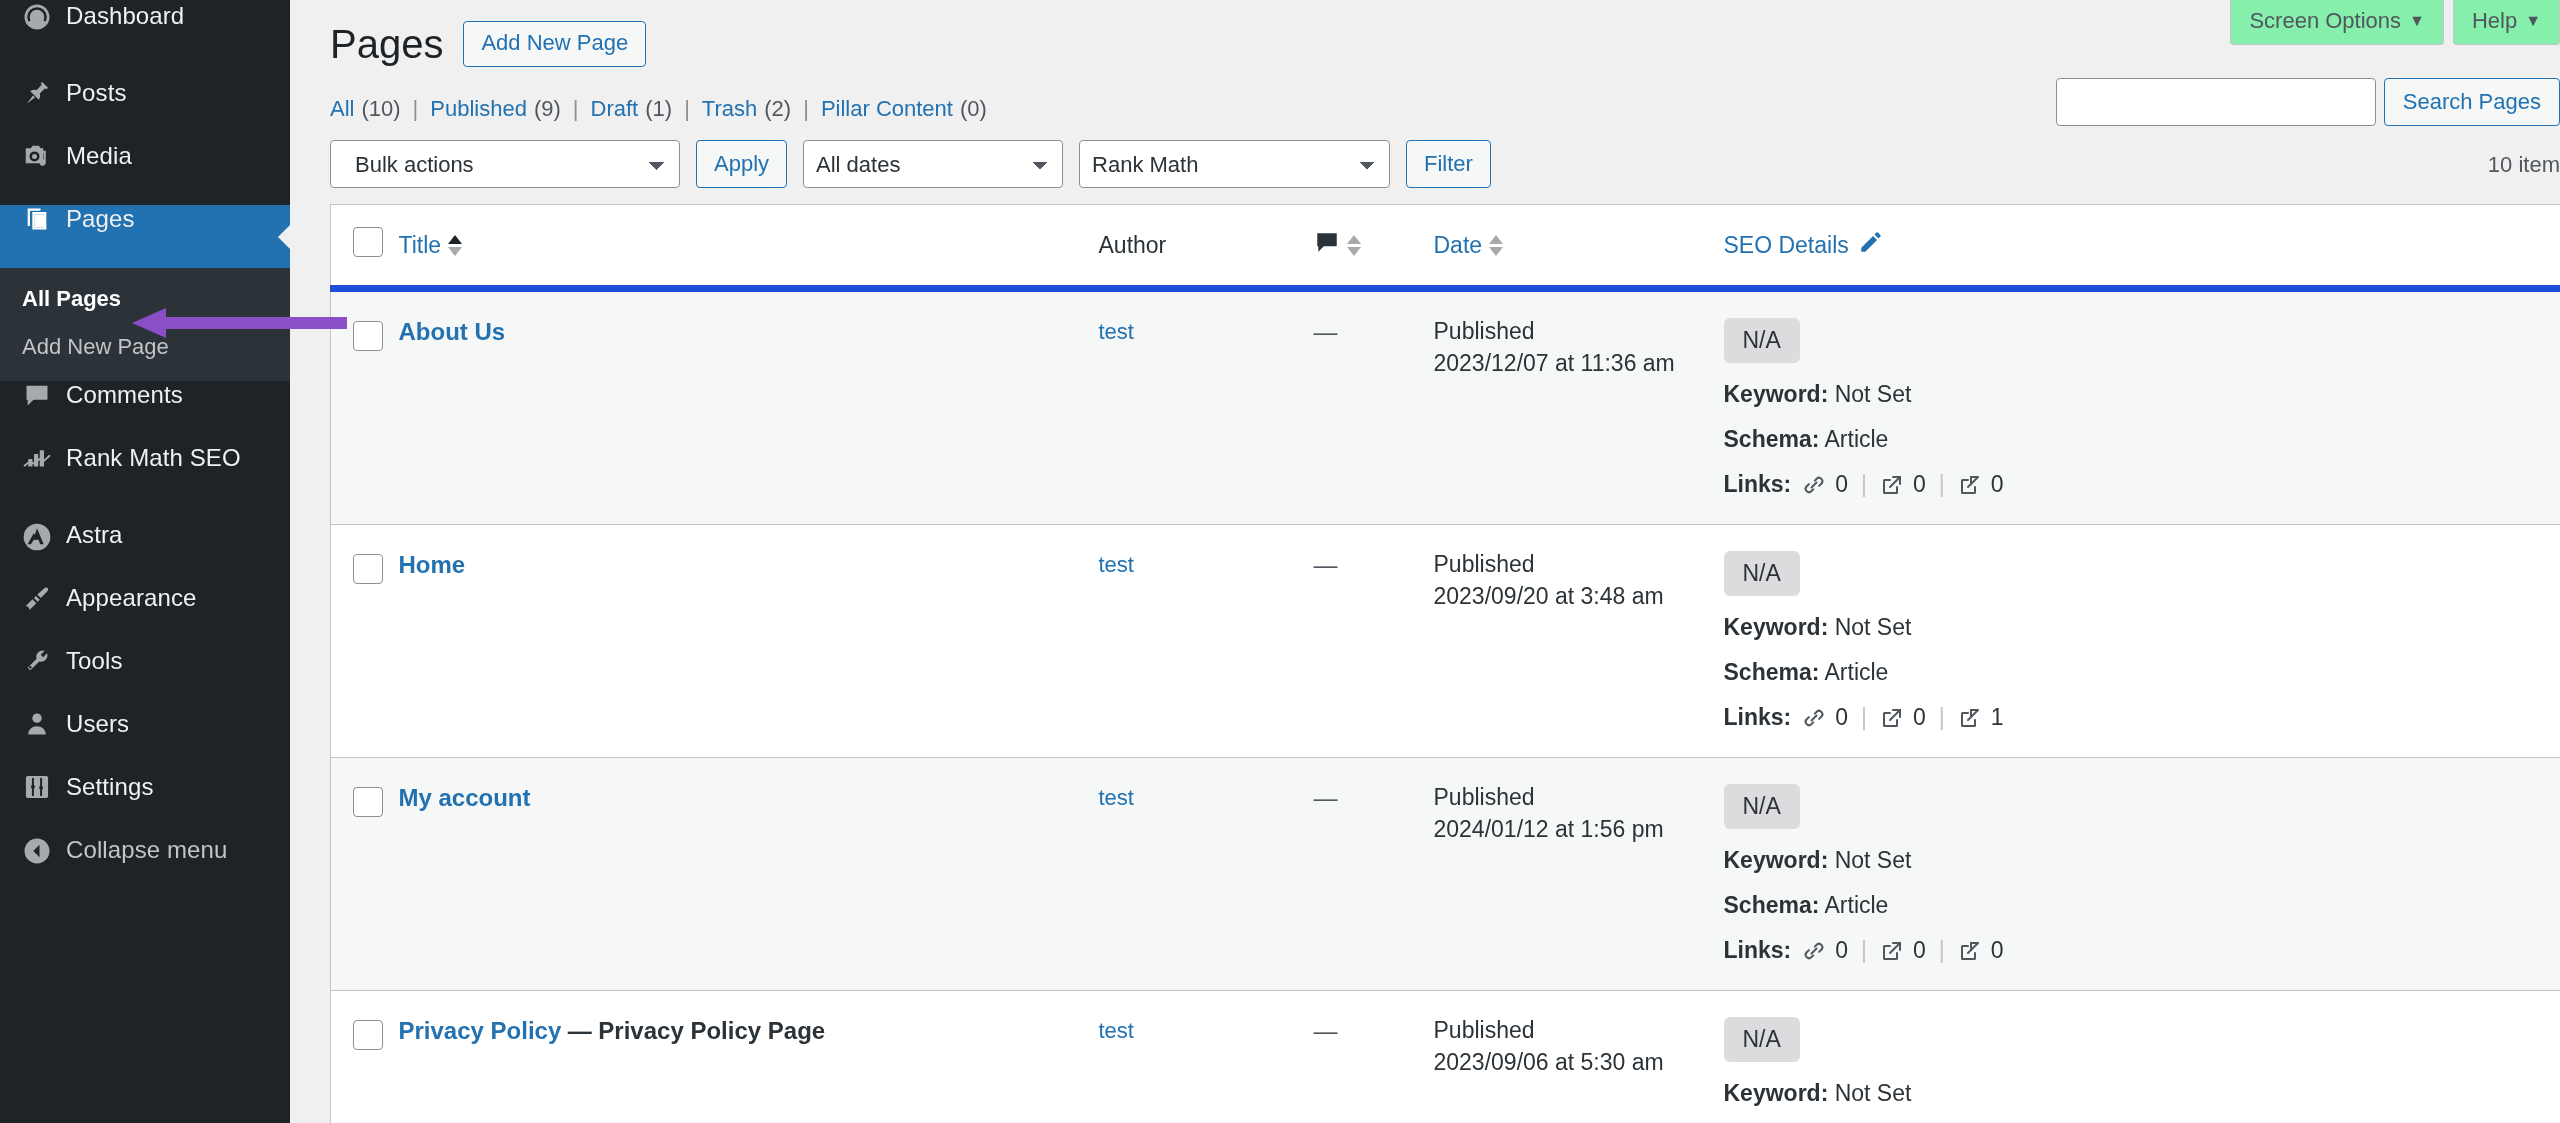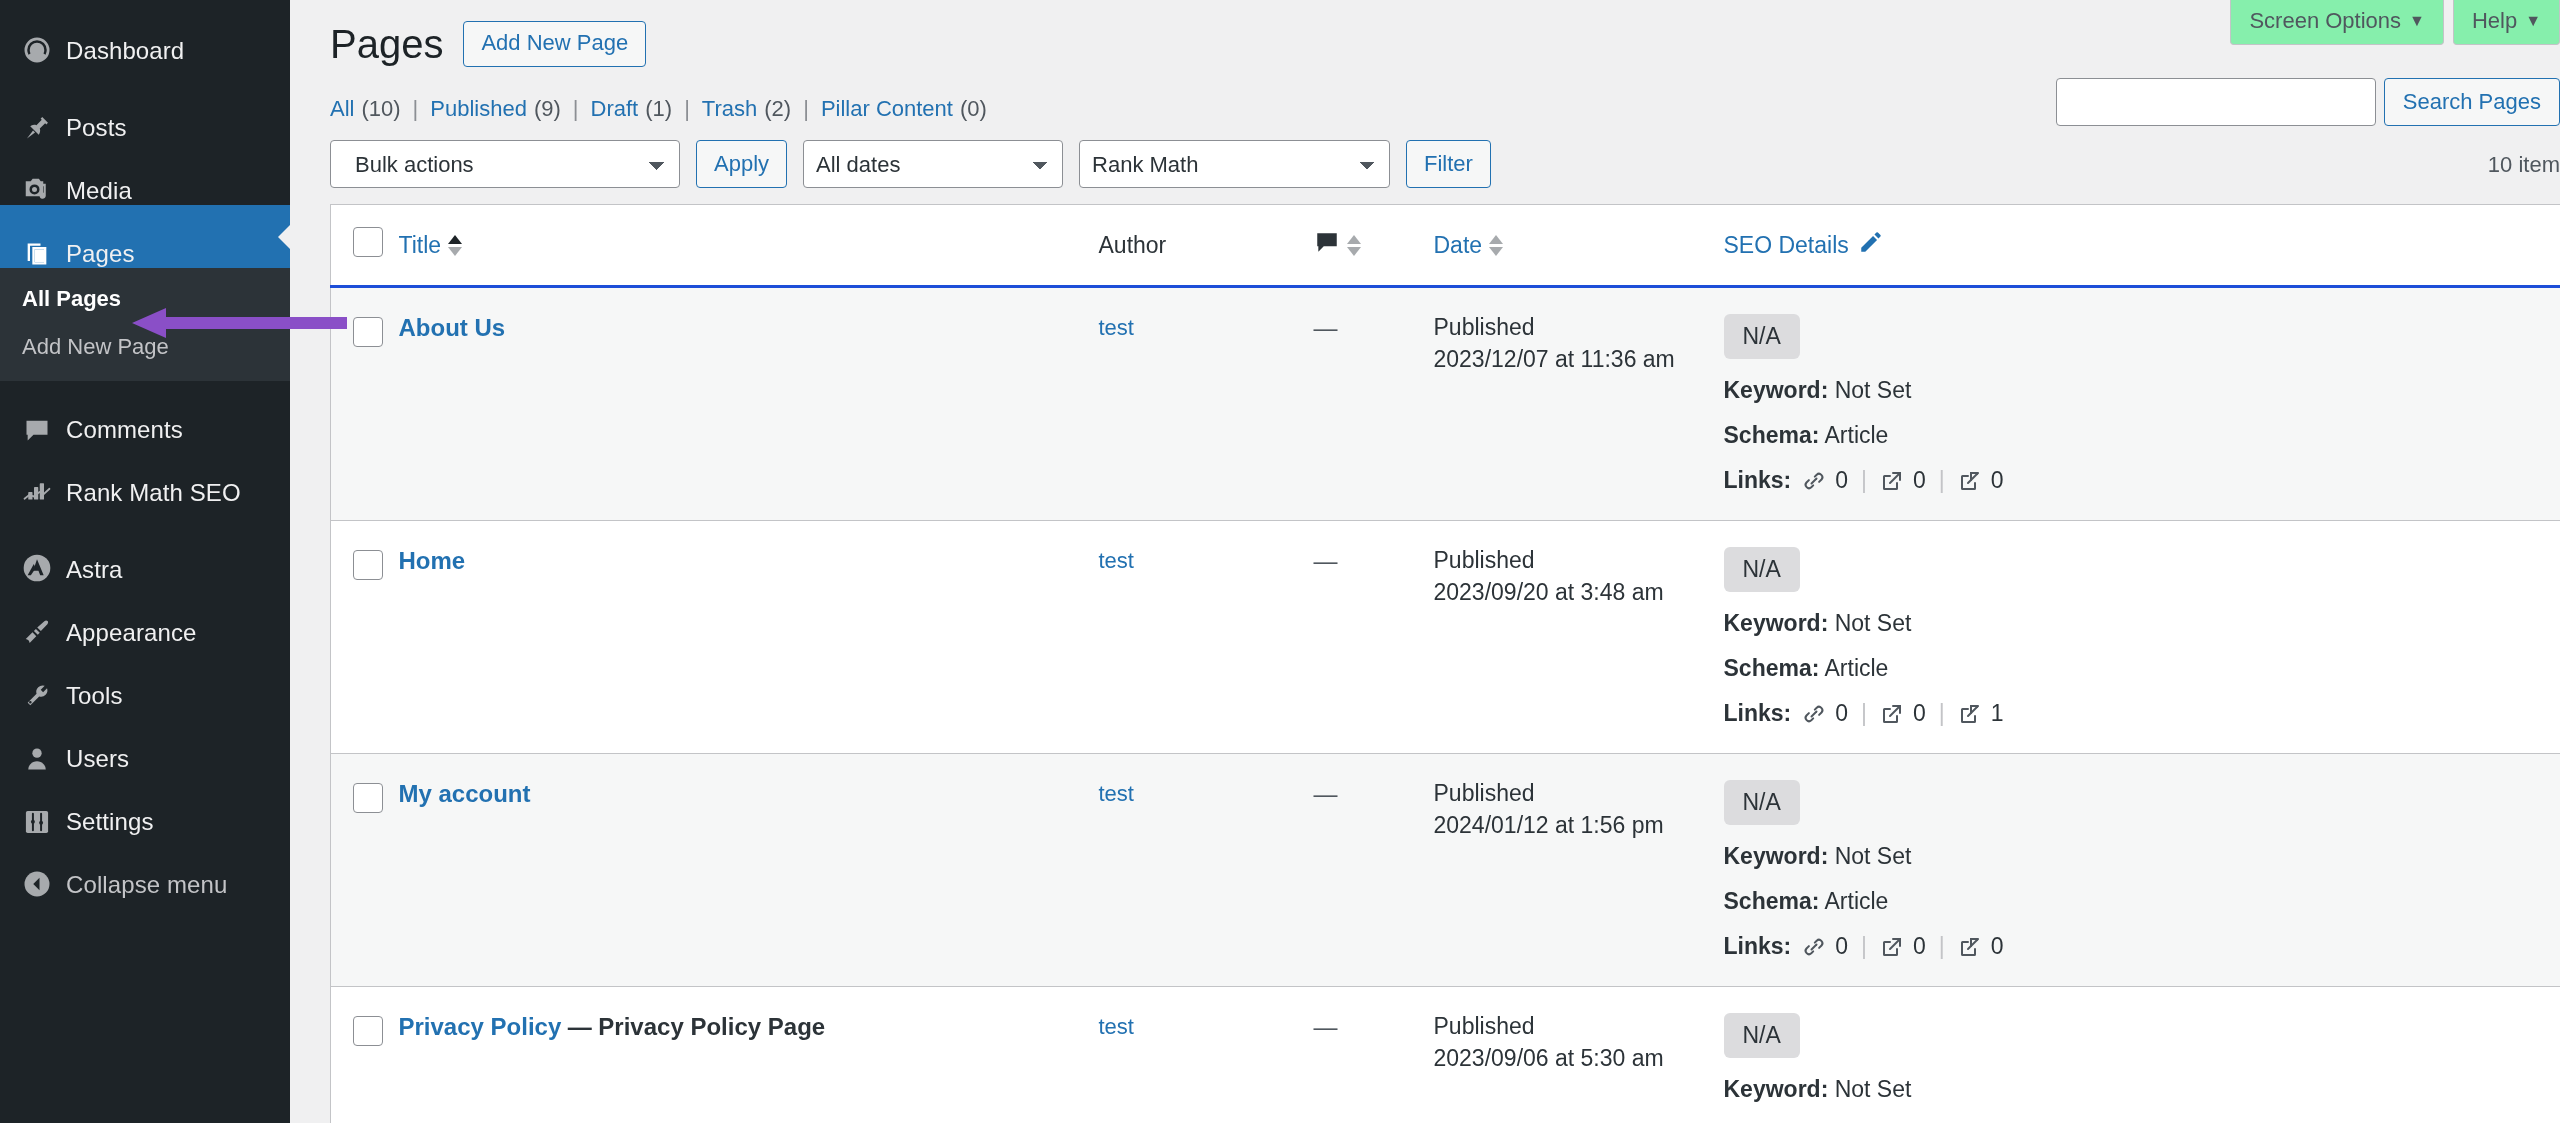--- a/index.html
+++ b/index.html
@@ -13,21 +13,21 @@
 
   
   #sidebar {
     width: 290px; flex: 0 0 290px;
     background: #1d2327;
     color: #f0f0f1;
     position: relative;
     padding-top: 2px;
   }
   .menu-item {
-    display: flex; align-items: flex-end;
+    display: flex; align-items: flex-start;
     height: 63px;
     padding-left: 8px;
     position: relative;
     cursor: pointer;
   }
   .menu-item .mi-icon {
     width: 58px; flex: 0 0 58px;
     display: flex; align-items: center; justify-content: center;
     color: #a7aaad;
   }
@@ -210,21 +210,21 @@
     border: 1px solid #c3c4c7;
     border-right: none;
     table-layout: fixed;
   }
   table.wp-list-table thead th {
     text-align: left;
     font-weight: 400;
     font-size: 23px;
     color: #2c3338;
     padding: 22px 0 22px 0;
-    border-bottom: 3px solid #1d4ed8;
+    border-bottom: 7px solid #1d4ed8;
     vertical-align: middle;
   }
   th.col-cb, td.col-cb { width: 68px; padding-left: 22px !important; }
   th.col-title, td.col-title { width: 700px; }
   th.col-author, td.col-author { width: 215px; }
   th.col-comments, td.col-comments { width: 120px; }
   th.col-date, td.col-date { width: 290px; }
   th.col-seo, td.col-seo { width: auto; }
 
   .chk {

